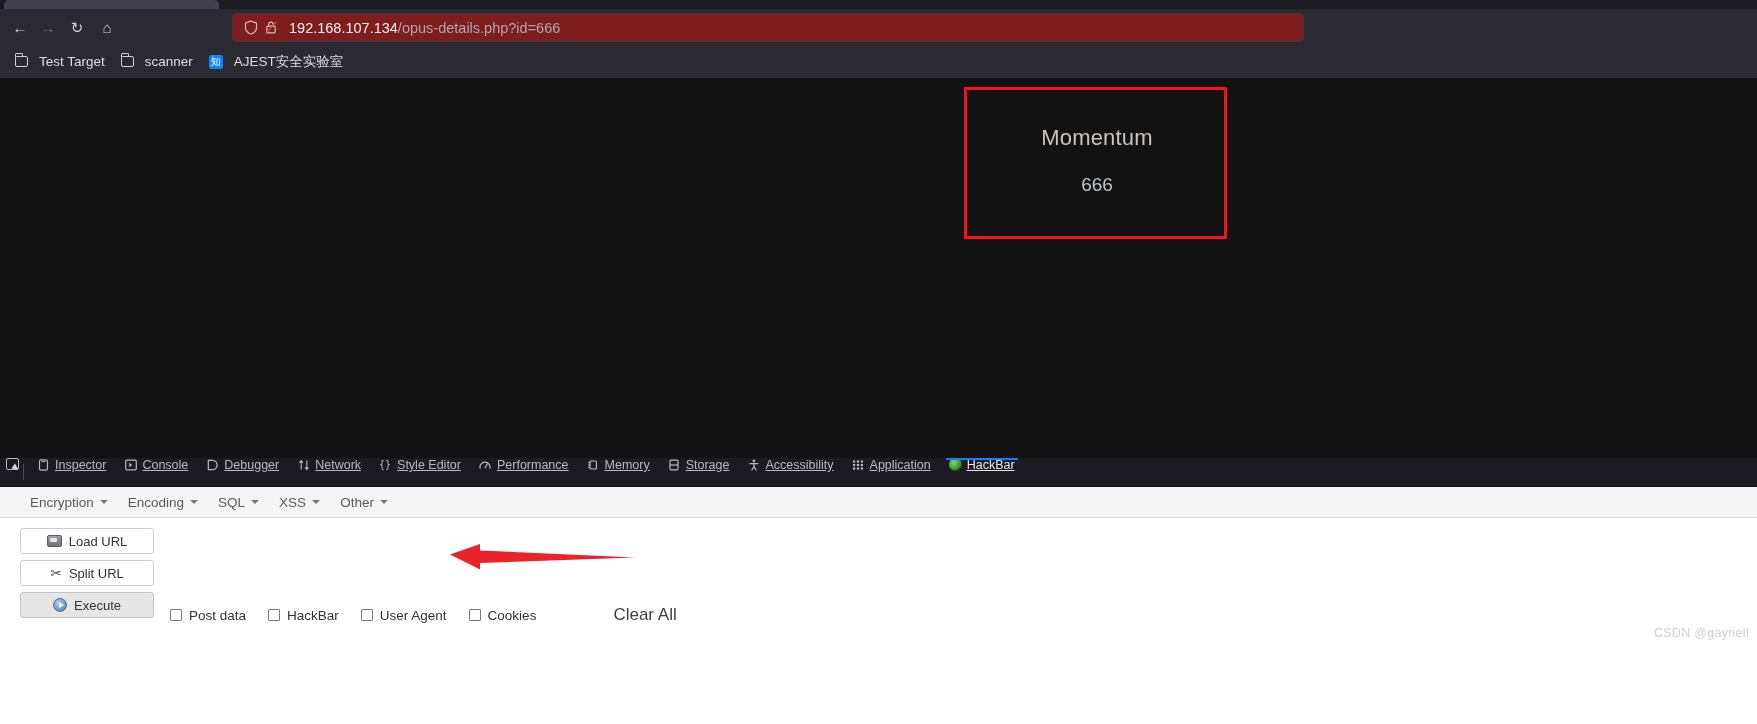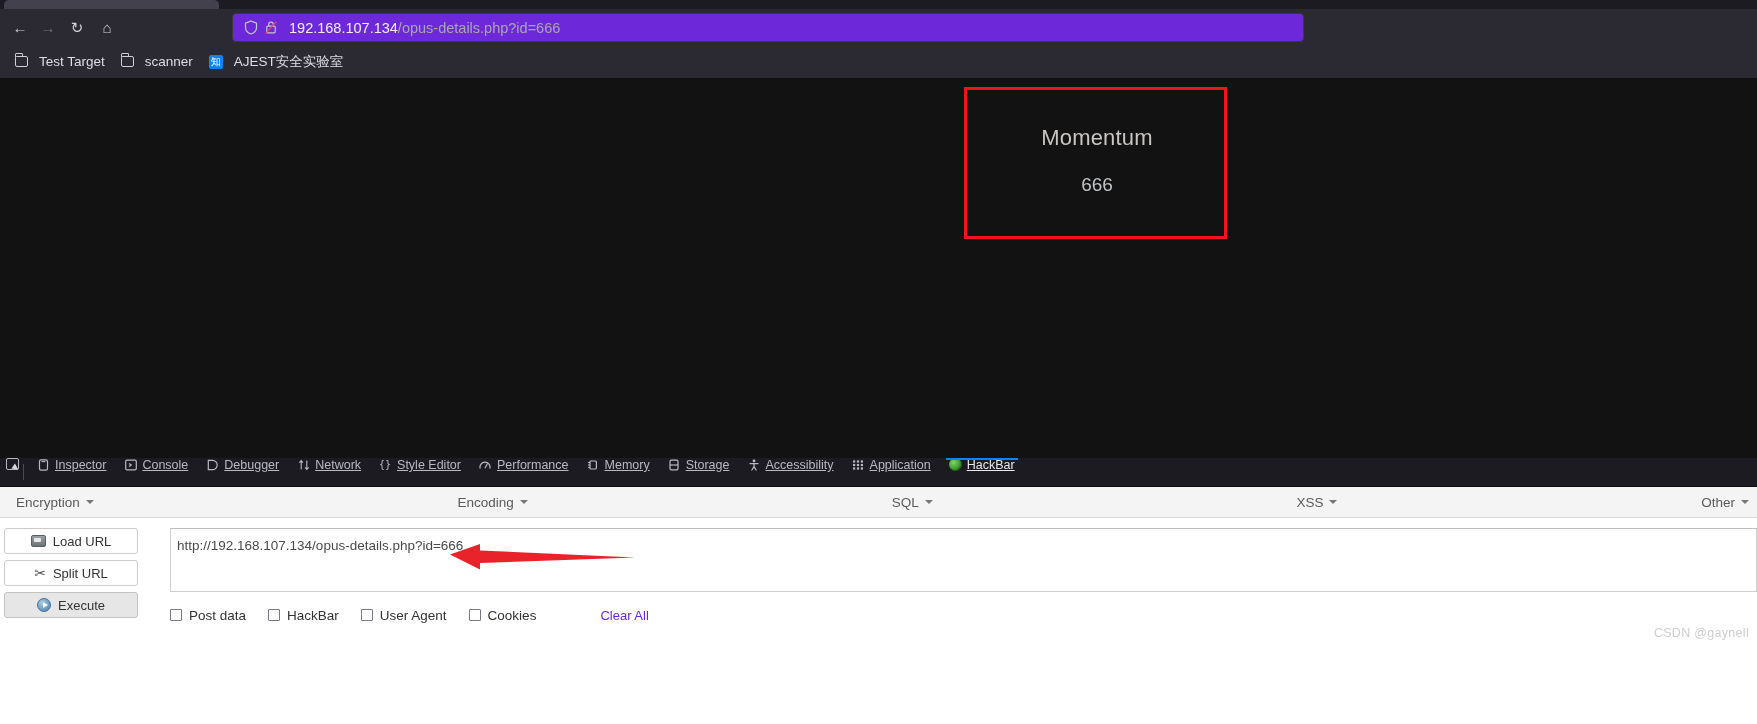--- a/index.html
+++ b/index.html
@@ -26,21 +26,21 @@
     border-radius:4px; color:#cfcfd8; font-size:15px; line-height:1;
   }
   .nav-btn.disabled { color:#6f6f7a; }
   #nav-back    { left: 7px; }
   #nav-forward { left: 35px; }
   #nav-reload  { left: 64px; }
   #nav-home    { left: 94px; }
 
   #urlbar {
     position:absolute; left:232px; top:4px; width:1072px; height:29px;
-    background:#6d28d9; border:1px solid #3a3944; border-radius:4px;
+    background:#7f1d1d; border:1px solid #3a3944; border-radius:4px;
     display:flex; align-items:center; padding:0 8px;
   }
   #urlbar .ub-icon { width:20px; height:20px; display:flex; align-items:center; justify-content:center; flex:0 0 auto; }
   #urlbar-text {
     margin-left:8px; font-size:14.5px; color:#a8a8b3; white-space:nowrap;
     font-family: "Liberation Sans", sans-serif;
   }
   #urlbar-text .host { color:#f0f0f4; }
 
   #bookmarks-bar {
@@ -119,32 +119,32 @@
     background:radial-gradient(circle at 35% 35%, #7fd36a 0%, #3d9a2e 55%, #1d6b16 100%);
     box-shadow: inset -1px -1px 1px rgba(0,0,0,.35);
   }
 
   
   #hackbar { position:absolute; left:0; top:29px; width:1757px; height:237px; background:#ffffff; }
 
   #hackbar-menubar {
     position:absolute; left:0; top:0; width:1757px; height:31px;
     background:#f4f4f4; border-bottom:1px solid #d7d7d7;
-    display:flex; align-items:center; padding-left:8px; gap:4px;justify-content:space-between;
+    display:flex; align-items:center; padding-left:22px; gap:4px;
   }
   .hb-menu {
     display:flex; align-items:center; gap:6px; padding:4px 8px;
     font-size:13.5px; color:#5a5a5a; border-radius:3px;
   }
   .caret {
     width:0; height:0; border-left:4px solid transparent; border-right:4px solid transparent;
     border-top:4.5px solid #777; display:inline-block;
   }
 
-  #hb-buttons { position:absolute; left:4px; top:41px; width:134px; }
+  #hb-buttons { position:absolute; left:20px; top:41px; width:134px; }
   .hb-btn {
     display:flex; align-items:center; justify-content:center; gap:7px;
     width:134px; height:26px; margin-bottom:6px;
     border:1px solid #cccccc; border-radius:3px;
     background:#ffffff; font-size:13px; color:#333;
   }
   .hb-btn.primary { background:#e6e6e6; border-color:#c3c3c3; }
 
   .ico-load {
     width:15px; height:12px; position:relative; flex:0 0 auto;
@@ -174,21 +174,21 @@
     padding:9px 10px 0 6px; font-size:13.5px; color:#4a4a4a;
     white-space:nowrap; font-family:"Liberation Sans", sans-serif;
   }
 
   #hb-checkrow {
     position:absolute; left:170px; top:117px; height:22px;
     display:flex; align-items:center; gap:0;
   }
   .hb-check { display:flex; align-items:center; gap:7px; margin-right:22px; font-size:13.5px; color:#333; }
   .cbox { width:12px; height:12px; border:1px solid #7a7a85; background:#fff; border-radius:1px; flex:0 0 auto; }
-  #hb-clear-all { font-size:13px; color:#6d28d9; margin-left:42px; }
+  #hb-clear-all { font-size:17px; color:#404040; margin-left:55px; }
 
   
   #arrow-annotation { position:absolute; left:450px; top:544px; width:185px; height:26px; pointer-events:none; }
 
   
   #watermark {
     position:absolute; right:8px; bottom:84px;
     font-size:12.5px; color:#cfcfcf; letter-spacing:0.3px;
   }
 </style>
@@ -402,23 +402,20 @@
       <div class="hb-btn">
         <span class="ico-scissors">✂</span>
         <span>Split URL</span>
       </div>
       <div class="hb-btn primary">
         <span class="ico-play"></span>
         <span>Execute</span>
       </div>
     </div>
 
-    <div id="hb-url-wrap">
-      <div id="hb-url-text">http://192.168.107.134/opus-details.php?id=666</div>
-    </div>
 
     <div id="hb-checkrow">
       <div class="hb-check">
         <span class="cbox"></span>
         <span>Post data</span>
       </div>
       <div class="hb-check">
         <span class="cbox"></span>
         <span>HackBar</span>
       </div>

